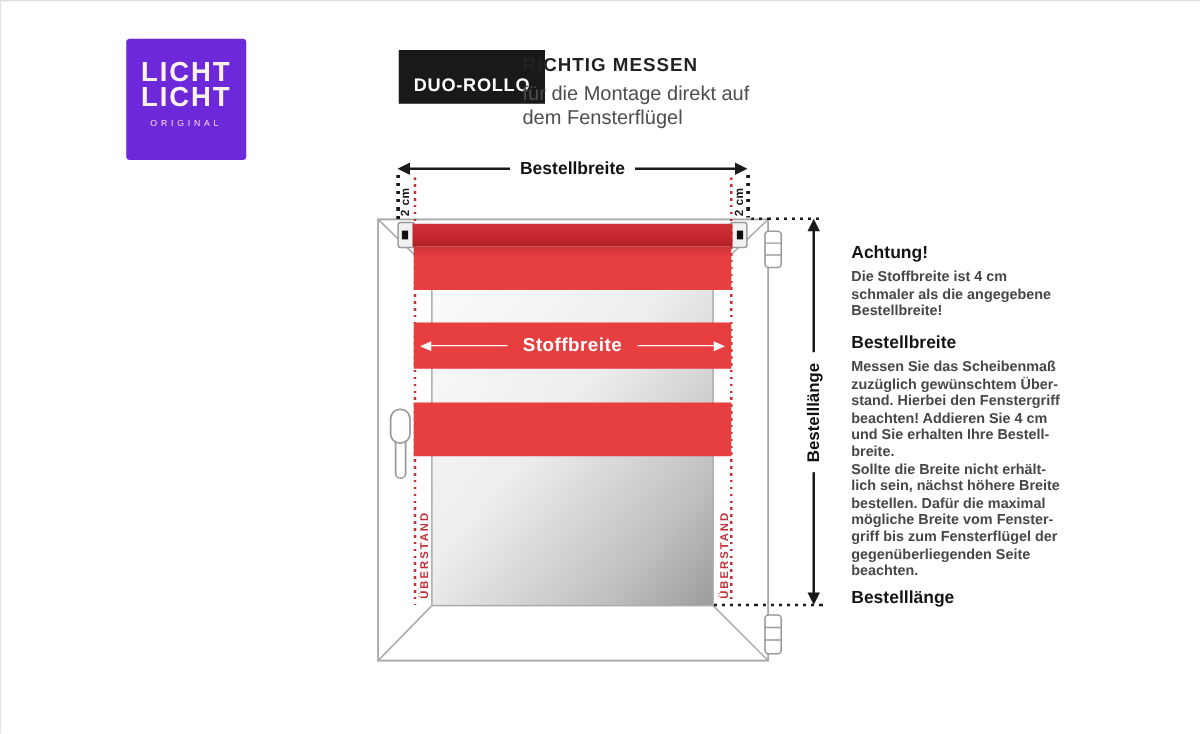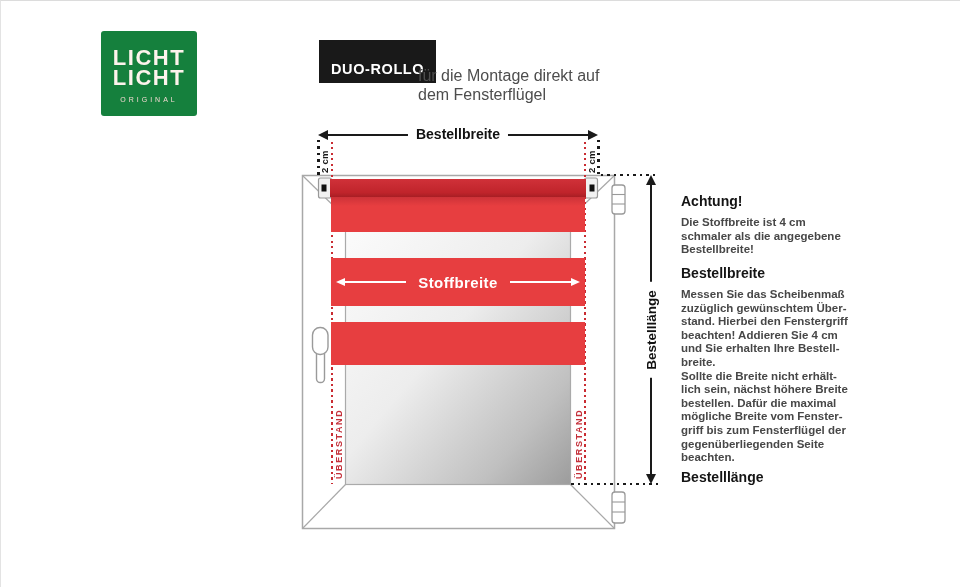--- a/index.html
+++ b/index.html
@@ -5,22 +5,22 @@
   * { margin:0; padding:0; box-sizing:border-box; }
   html,body { background:#ffffff; }
   .canvas {
     position:relative; width:960px; height:587px; background:#ffffff;
     font-family:"Liberation Sans", sans-serif; overflow:hidden;
     border-top:1px solid #dcdcdc; border-left:1px solid #e3e3e3;
   }
 
   
   .logo {
-    position:absolute; left:100px; top:30px; width:96px; height:85px;
-    background:#15803d; border-radius:3px; text-align:center; padding-top:17px;
+    position:absolute; left:100px; top:30px; width:96px; height:97px;
+    background:#6d28d9; border-radius:3px; text-align:center; padding-top:17px;
   }
   .logo-line { color:#fdf3ec; font-weight:bold; font-size:22px; line-height:20px; letter-spacing:1.5px; }
   .logo-sub  { color:#f6d9d3; font-size:7px; letter-spacing:3px; margin-top:8px; }
 
   
   .badge {
     position:absolute; left:318px; top:39px; background:#191919; color:#ffffff;
     font-weight:bold; font-size:14.5px; letter-spacing:0.6px; padding:21px 12px 6px;
   }
   .title {
@@ -32,21 +32,21 @@
     font-size:16px; line-height:19px; white-space:pre-line;
   }
 
   
   .frame-svg { position:absolute; left:0; top:0; z-index:1; }
 
   .tube  { position:absolute; left:329px; top:178px; width:256px; height:18px;
            background:linear-gradient(180deg,#d03139 0%,#c0242b 75%,#a81e24 100%); z-index:4; }
   .band  { position:absolute; left:330px; width:254px; background:#e73e40; z-index:4; }
   .band-a { top:196px; height:35px; background:linear-gradient(180deg,#cd3238 0px,#e73e40 9px); }
-  .band-b { top:257px; height:48px; display:flex; align-items:center; padding:0 5px;text-align:center; }
+  .band-b { top:257px; height:37px; display:flex; align-items:center; padding:0 5px;text-align:center; }
   .band-c { top:321px; height:43px; }
 
   .stoff-label { color:#ffffff; font-weight:bold; font-size:15px; letter-spacing:0.4px; padding:0 12px; white-space:nowrap; }
   .stoff-line  { flex:1; height:1.6px; background:#ffffff; }
   .tri { width:0; height:0; }
   .tri-wl { border-top:4.5px solid transparent; border-bottom:4.5px solid transparent; border-right:9px solid #ffffff; }
   .tri-wr { border-top:4.5px solid transparent; border-bottom:4.5px solid transparent; border-left:9px solid #ffffff; }
 
   
   .dot-v-red { position:absolute; width:2px; z-index:2;
@@ -87,20 +87,21 @@
 
 <div class="canvas">
 
   <div class="logo">
     <div class="logo-line">LICHT</div>
     <div class="logo-line">LICHT</div>
     <div class="logo-sub">ORIGINAL</div>
   </div>
 
   <div class="badge">DUO-ROLLO</div>
+  <div class="title">RICHTIG MESSEN</div>
   <div class="subtitle">für die Montage direkt auf
 dem Fensterflügel</div>
 
   <svg class="frame-svg" width="960" height="587" viewBox="0 0 960 587">
     <defs>
       <linearGradient id="glassGrad" x1="0" y1="0" x2="1" y2="1">
         <stop offset="0" stop-color="#fcfcfc"></stop>
         <stop offset="0.45" stop-color="#ededed"></stop>
         <stop offset="0.8" stop-color="#c0c0c0"></stop>
         <stop offset="1" stop-color="#9c9c9c"></stop>

